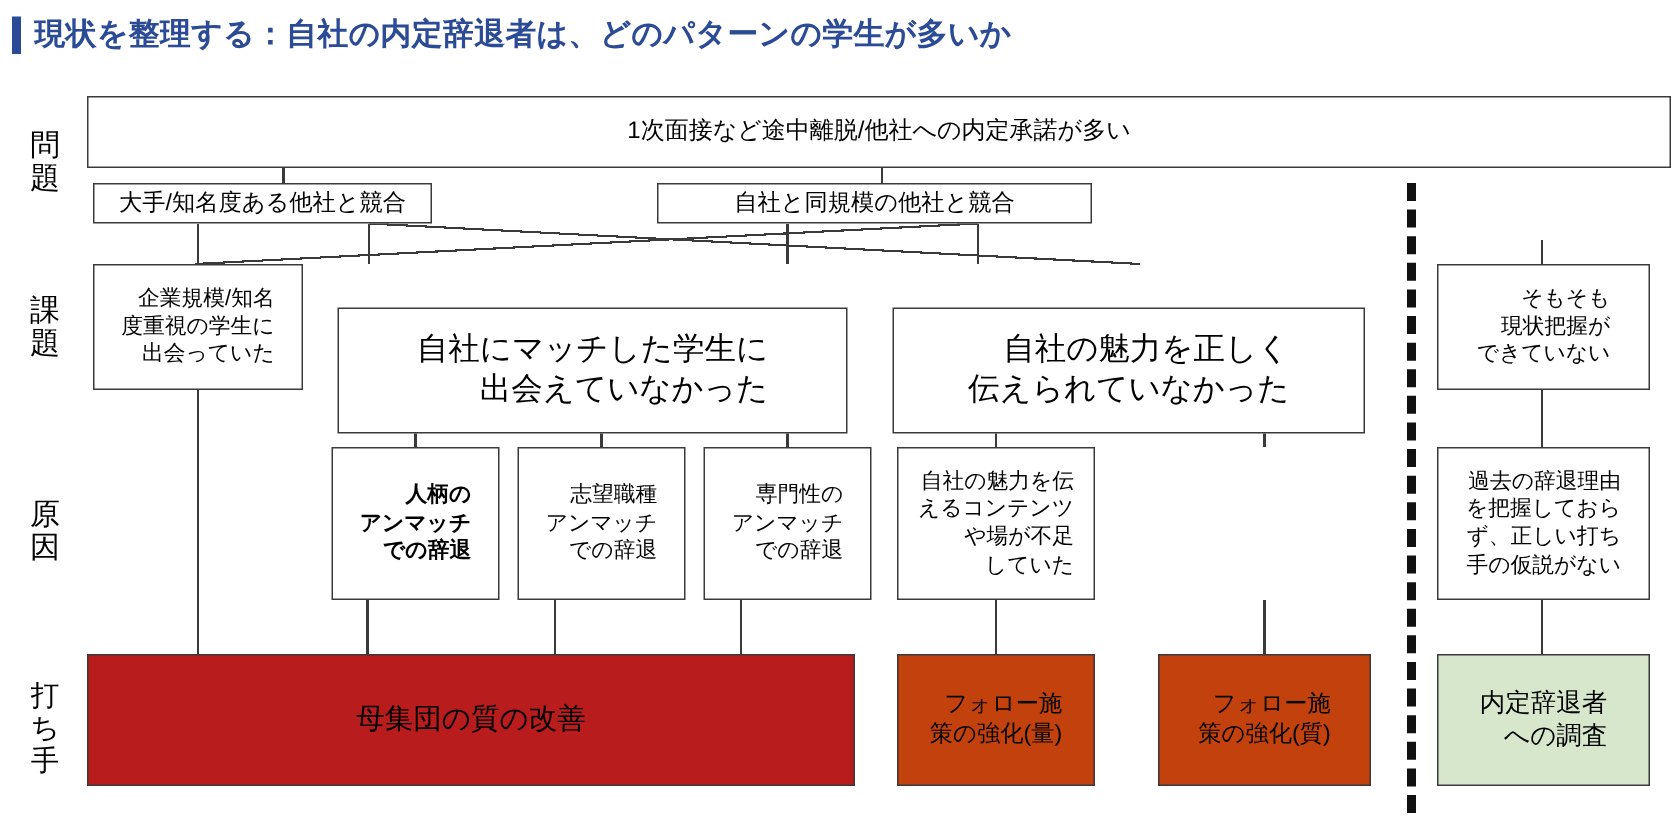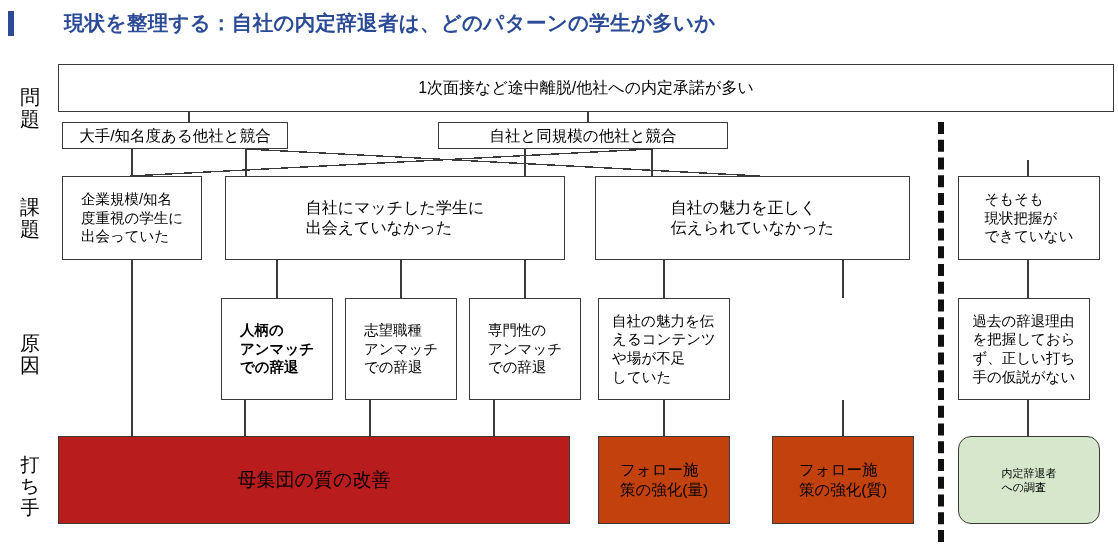--- a/index.html
+++ b/index.html
@@ -8,21 +8,21 @@
     background:#ffffff;
     font-family:"Liberation Sans","DejaVu Sans",sans-serif;
     color:#000;
     overflow:hidden;
   }
   #stage{position:relative;width:1118px;height:551px;}
 
   
   .title-wrap{
     position:absolute;left:8px;top:6px;width:1100px;height:34px;
-    display:flex;align-items:center;gap:41px;
+    display:flex;align-items:center;
   }
   .title-bar{
     width:6px;height:25px;background:#2b4b96;margin-right:9px;flex:none;
   }
   .title-text{
     font-size:20.5px;font-weight:bold;color:#2b4b96;
     letter-spacing:0.3px;white-space:nowrap;line-height:1;
   }
 
   
@@ -35,32 +35,32 @@
     white-space:pre;
   }
 
   
   .node{
     position:absolute;
     box-sizing:border-box;
     border:1.4px solid #3a3a3a;
     background:#ffffff;
     display:flex;align-items:center;justify-content:center;
-    text-align:left;
+    text-align:right;
     font-size:14.5px;
     line-height:1.28;
     padding:2px 4px;
     white-space:pre-line;
     color:#000;
   }
-  .node.big{font-size:16px;}
+  .node.big{font-size:21px;margin-top:29px;}
   .node.banner{font-size:16px;}
   .node.pink{background:#b91c1c;font-size:19px;}
   .node.cream{background:#c2410c;font-size:15.5px;}
-  .node.green{background:#d6e7cc;font-size:11px;border-radius:13px;}
+  .node.green{background:#d6e7cc;font-size:17px;}
 
   svg.diag{position:absolute;left:0;top:0;width:1118px;height:551px;pointer-events:none;}
 
   
   .divider{
     position:absolute;
     width:0;
     border-left:6px dashed #111111;
   }
 </style>
@@ -152,21 +152,21 @@
   <div class="node" style="left:469px;top:298px;width:112px;height:102px;">専門性の
 アンマッチ
 での辞退</div>
 
   <div class="node" style="left:598px;top:298px;width:132px;height:102px;">自社の魅力を伝
 えるコンテンツ
 や場が不足
 していた</div>
 
 
-  <div class="node" style="left:958px;top:298px;width:132px;height:102px;">過去の辞退理由
+  <div class="node" style="left:958px;top:298px;width:142px;height:102px;">過去の辞退理由
 を把握しておら
 ず、正しい打ち
 手の仮説がない</div>
 
   <div class="node pink" style="left:58px;top:436px;width:512px;height:88px;">母集団の質の改善</div>
 
   <div class="node cream" style="left:598px;top:436px;width:132px;height:88px;">フォロー施
 策の強化(量)</div>
 
   <div class="node cream" style="left:772px;top:436px;width:142px;height:88px;">フォロー施

